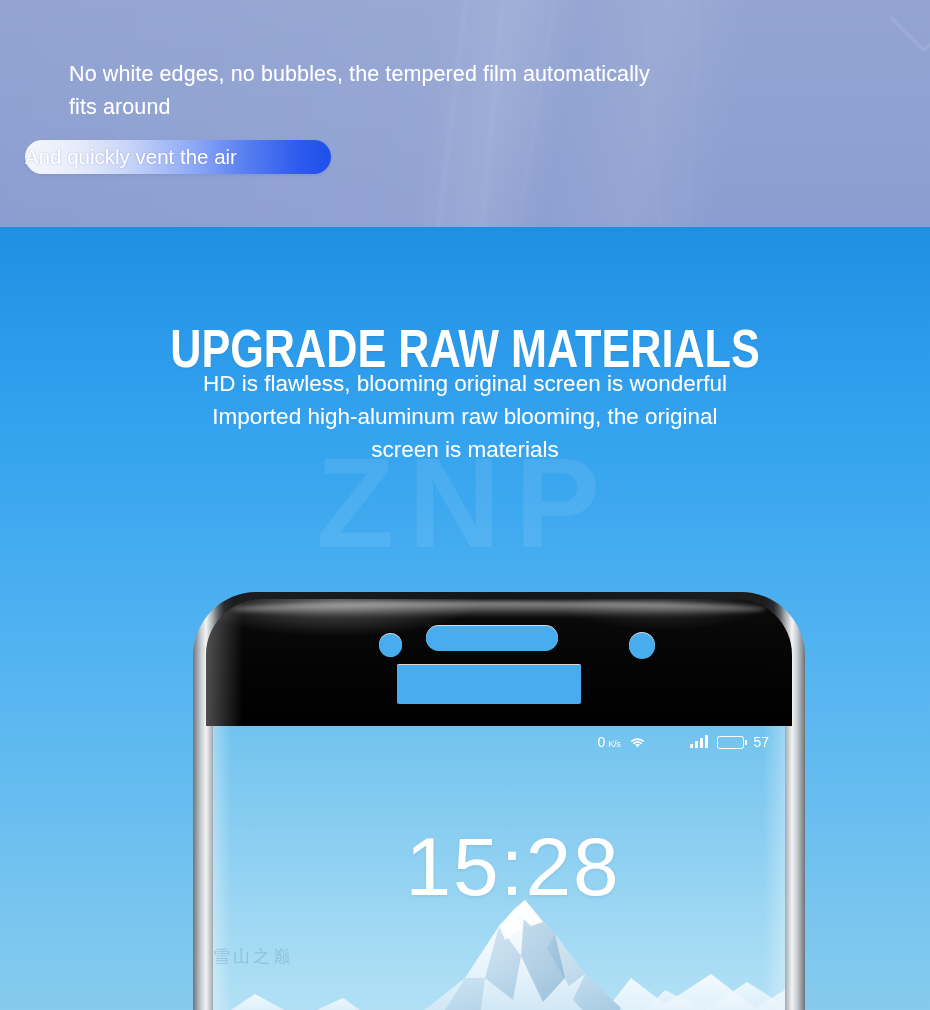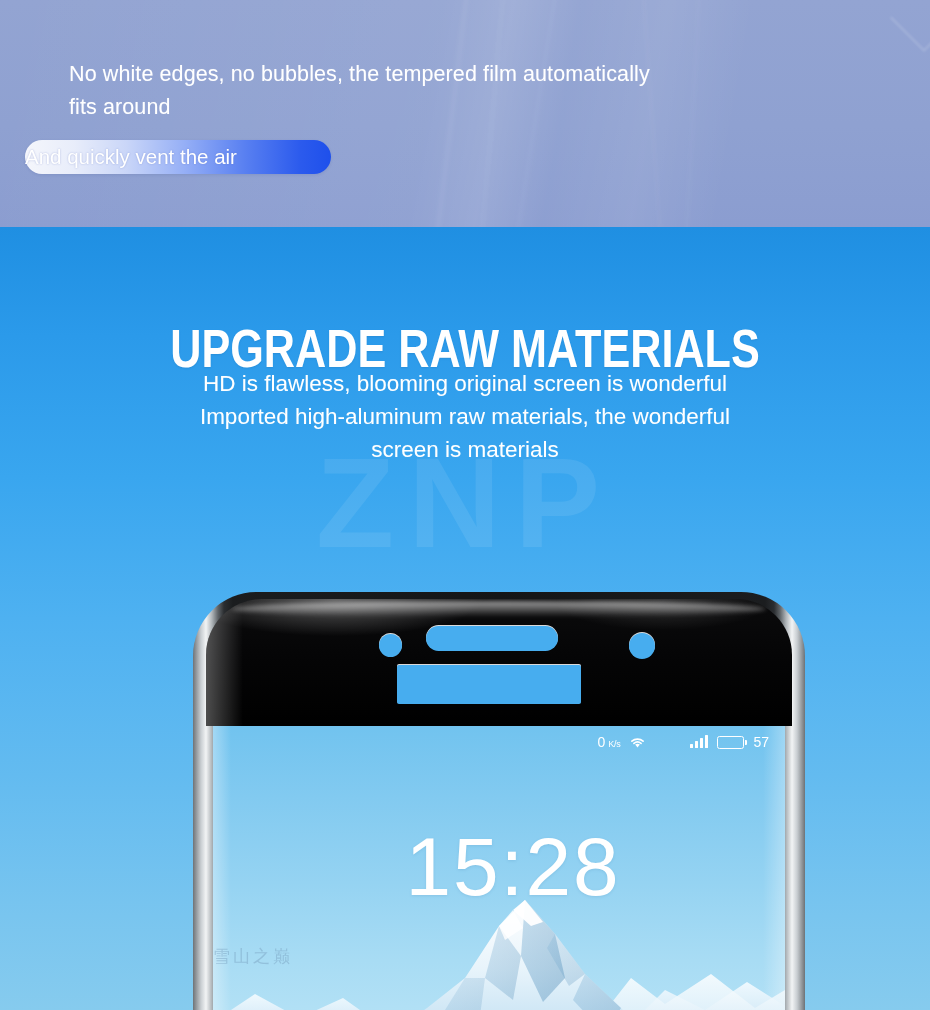--- a/index.html
+++ b/index.html
@@ -398,21 +398,21 @@
   </section>
 
   <section id="hero">
 
     <div id="watermark">ZNP</div>
 
     <h1 id="hero-title">UPGRADE RAW MATERIALS</h1>
 
     <div id="hero-sub">
       <div>HD is flawless, blooming original screen is wonderful</div>
-      <div>Imported high-aluminum raw materials, the wonderful</div>
+      <div>Imported high-aluminum raw blooming, the original</div>
       <div>screen is materials</div>
     </div>
 
     <div id="phone">
 
       <div id="phone-frame"></div>
 
       <div id="phone-bezel"></div>
 
       <div class="cutout" id="cut-sensor"></div>

